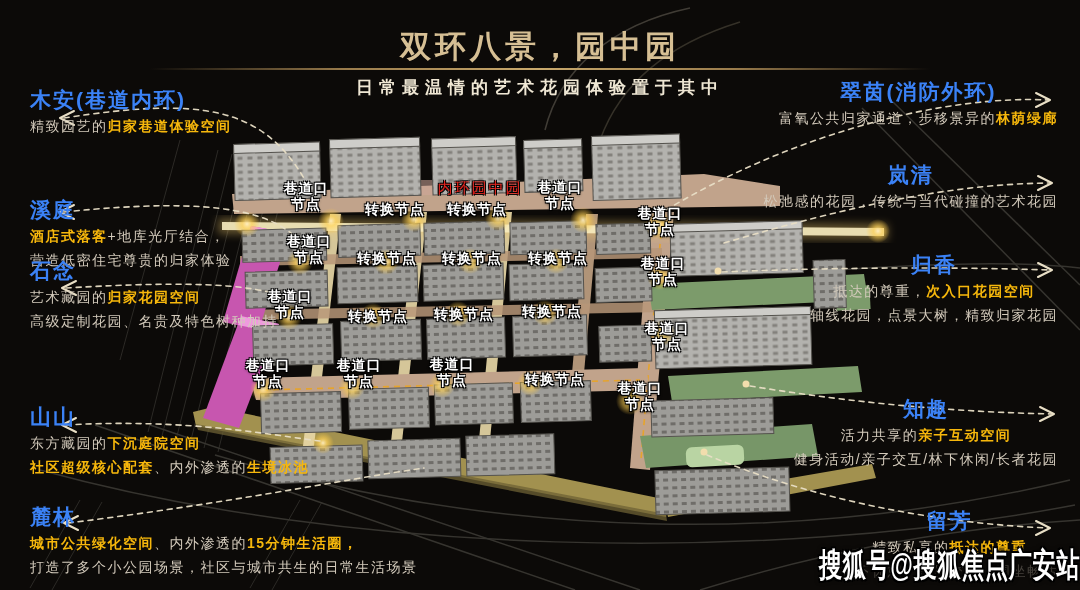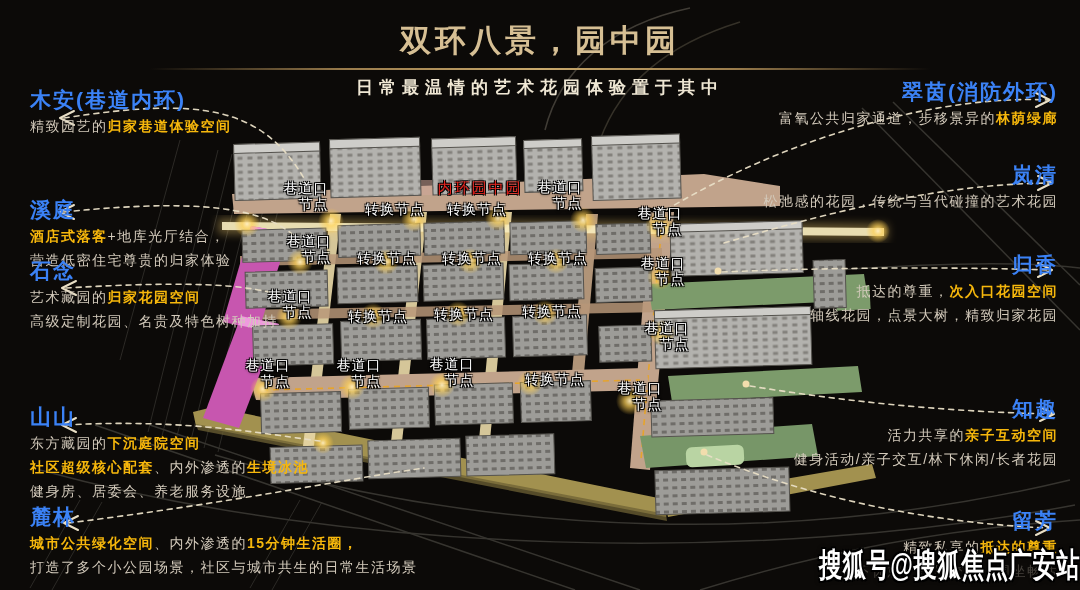--- a/index.html
+++ b/index.html
@@ -3,39 +3,39 @@
 <meta charset="utf-8">
 <style>
   html,body{margin:0;padding:0;}
   body{width:1080px;height:590px;background:#0c0a08;overflow:hidden;position:relative;
        font-family:"Liberation Sans","DejaVu Sans",sans-serif;}
   #stage{position:absolute;inset:0;}
   #map-svg{position:absolute;left:0;top:0;}
 
   
   #hdr{position:absolute;left:0;top:0;width:100%;text-align:center;}
-  .title{margin:0;padding-top:20px;font-family:"Liberation Serif","DejaVu Serif",serif;
+  .title{margin:0;padding-top:26px;font-family:"Liberation Serif","DejaVu Serif",serif;
          font-size:31px;font-weight:600;color:#d6bf94;letter-spacing:4px;}
   .divider{position:absolute;left:50%;top:68px;width:780px;height:2px;transform:translateX(-50%);
          background:linear-gradient(90deg,rgba(150,120,70,0),#9a7c4c 25%,#c9a96c 50%,#9a7c4c 75%,rgba(150,120,70,0));}
   .subtitle{position:absolute;left:50%;top:76px;transform:translateX(-50%);white-space:nowrap;
          font-size:17px;font-weight:700;color:#efe7d4;letter-spacing:6px;}
 
   
   .ann{position:absolute;}
   .ann .t{font-size:21px;font-weight:700;color:#3b82f6;letter-spacing:2px;white-space:nowrap;}
   .ann .lines{margin-top:0;font-size:14px;color:#d3cabb;letter-spacing:1.5px;line-height:24px;white-space:nowrap;}
-  .ann.right{text-align:right;}
+  .ann.right{text-align:center;}
   .hl{color:#f6b70c;font-weight:700;}
   .dim{opacity:.28;}
 
   
   #map-labels{position:absolute;inset:0;pointer-events:none;}
-  .node{position:absolute;transform:translate(-50%,-50%);color:#fff;font-weight:400;font-size:14px;
-        letter-spacing:1px;line-height:16px;text-align:right;white-space:pre;
+  .node{position:absolute;transform:translate(-50%,-50%);color:#fff;font-weight:700;font-size:14px;
+        letter-spacing:1px;line-height:16px;text-align:center;white-space:pre;
         text-shadow:-1px -1px 0 #000,1px -1px 0 #000,-1px 1px 0 #000,1px 1px 0 #000,0 1px 3px #000;}
   .center-label{position:absolute;left:480px;top:188px;transform:translate(-50%,-50%);
         font-size:15px;font-weight:400;color:#e3211b;letter-spacing:2px;white-space:nowrap;
         text-shadow:-1px -1px 0 #000,1px -1px 0 #000,-1px 1px 0 #000,1px 1px 0 #000;}
 
   
   .watermark{position:absolute;right:0;bottom:2px;font-size:33px;font-weight:900;color:#ffffff;
         transform:scaleX(.7);transform-origin:right bottom;white-space:nowrap;letter-spacing:1px;
         text-shadow:-2px -2px 0 #000,2px -2px 0 #000,-2px 2px 0 #000,2px 2px 0 #000,0 0 6px #000;}
 </style>
@@ -257,21 +257,20 @@
       <div class="lines">
         <div><span>艺术藏园的</span><span class="hl">归家花园空间</span></div>
         <div><span>高级定制花园、名贵及特色树种加持</span></div>
       </div>
     </div>
   <div class="ann left" style="left:30px;top:403px">
       <div class="t">山山</div>
       <div class="lines">
         <div><span>东方藏园的</span><span class="hl">下沉庭院空间</span></div>
         <div><span class="hl">社区超级核心配套</span><span>、内外渗透的</span><span class="hl">生境冰池</span></div>
-        <div><span>健身房、居委会、养老服务设施</span></div>
       </div>
     </div>
   <div class="ann left" style="left:30px;top:503px">
       <div class="t">麓林</div>
       <div class="lines">
         <div><span class="hl">城市公共绿化空间</span><span>、内外渗透的</span><span class="hl">15分钟生活圈，</span></div>
         <div><span>打造了多个小公园场景，社区与城市共生的日常生活场景</span></div>
       </div>
     </div>
 

